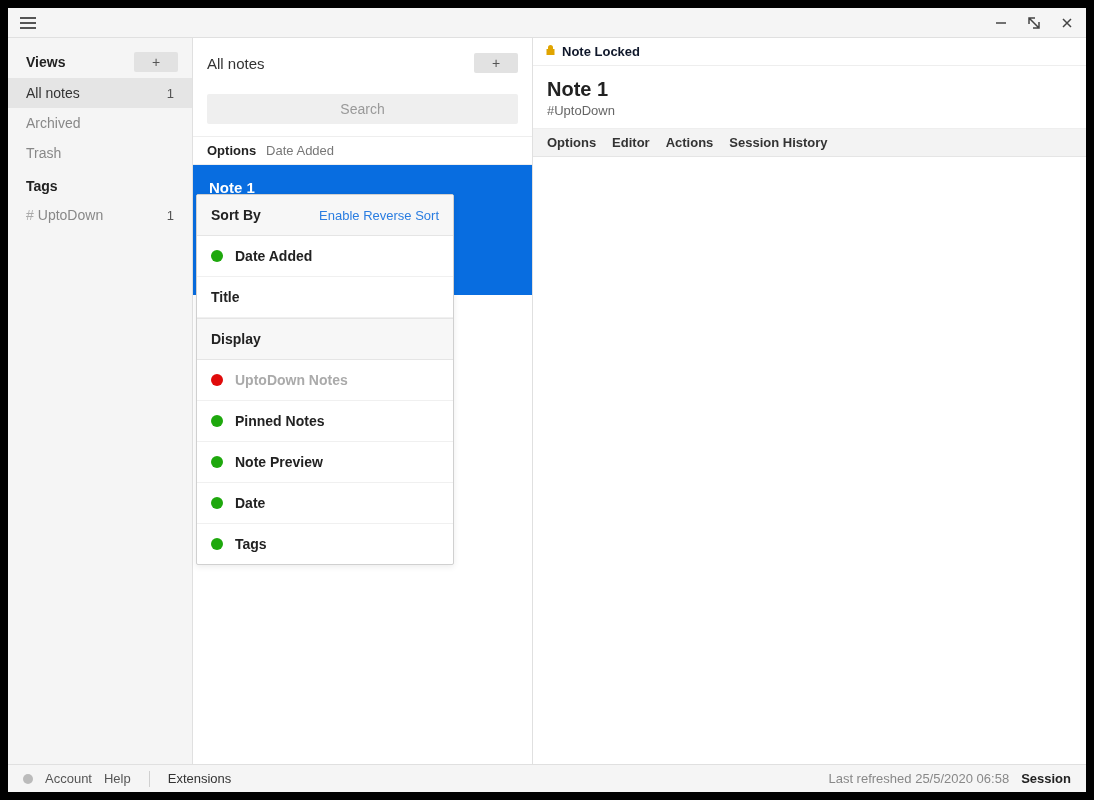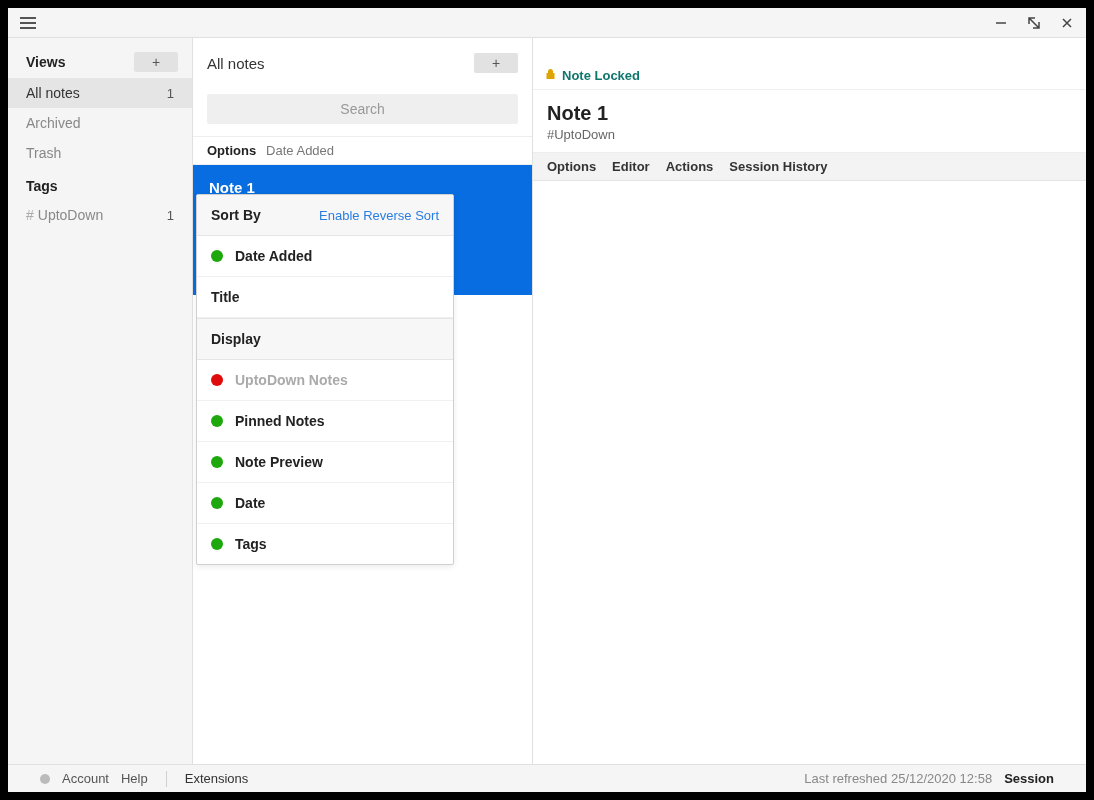--- a/index.html
+++ b/index.html
@@ -44,30 +44,30 @@
   .reverse-link { font-weight: 400; font-size: 13px; color: #2a7de1; cursor: pointer; }
   .popup-item { display: flex; align-items: center; gap: 12px; padding: 12px 14px; font-size: 14px; font-weight: 700; color: #222; border-bottom: 1px solid #f0f0f0; cursor: pointer; }
   .popup-item:last-child { border-bottom: none; }
   .popup-item.muted { color: #aaa; font-weight: 600; }
   .popup-item.plain { font-weight: 700; padding-left: 14px; }
   .dot { width: 12px; height: 12px; border-radius: 50%; flex-shrink: 0; }
   .dot.green { background: #1ea80d; }
   .dot.red { background: #e00b0b; }
   
   .editor { flex: 1; background: #fff; display: flex; flex-direction: column; }
-  .lock-banner { padding: 6px 12px; font-size: 13px; font-weight: 700; color: #0f766e; border-bottom: 1px solid #eee; display: flex; align-items: center; gap: 6px; margin-top: 24px; }
+  .lock-banner { padding: 6px 12px; font-size: 13px; font-weight: 700; color: #0f172a; border-bottom: 1px solid #eee; display: flex; align-items: center; gap: 6px; }
   .lock-icon { color: #e0a400; font-size: 12px; }
   .editor-head { padding: 12px 14px 10px 14px; border-bottom: 1px solid #eee; }
   .editor-title { font-size: 20px; font-weight: 700; color: #222; }
   .editor-tag { font-size: 13px; color: #666; margin-top: 2px; }
   .editor-tabs { display: flex; gap: 16px; padding: 6px 14px; font-size: 13px; font-weight: 700; color: #333; background: #f3f3f3; border-bottom: 1px solid #e5e5e5; }
   .editor-tab { cursor: pointer; }
   .editor-body { padding: 12px 14px; font-family: "Consolas", "Courier New", monospace; font-size: 15px; color: #222; }
   
-  .statusbar { height: 28px; border-top: 1px solid #e0e0e0; display: flex; align-items: center; padding: 0 32px; font-size: 13px; color: #555; background: #f5f5f5; }
+  .statusbar { height: 28px; border-top: 1px solid #e0e0e0; display: flex; align-items: center; padding: 0 15px; font-size: 13px; color: #555; background: #f5f5f5; }
   .statusbar .left { display: flex; align-items: center; gap: 12px; }
   .statusbar .sep { width: 1px; height: 16px; background: #d0d0d0; margin: 0 6px; }
   .statusbar .right { margin-left: auto; display: flex; align-items: center; gap: 12px; color: #888; }
   .statusbar .offline { font-weight: 700; color: #222; }
   .gray-dot { width: 10px; height: 10px; border-radius: 50%; background: #bbb; }
 </style>
 </head>
 <body>
 
 <div class="frame">
@@ -203,17 +203,17 @@
 
   <div class="statusbar">
     <div class="left">
       <span class="gray-dot"></span>
       <span>Account</span>
       <span>Help</span>
       <span class="sep"></span>
       <span style="font-weight:500;color:#333;">Extensions</span>
     </div>
     <div class="right">
-      <span>Last refreshed 25/12/2020 12:58</span>
+      <span>Last refreshed 25/5/2020 06:58</span>
       <span class="offline">Session</span>
     </div>
   </div>
 </div>
 
 </body></html>

